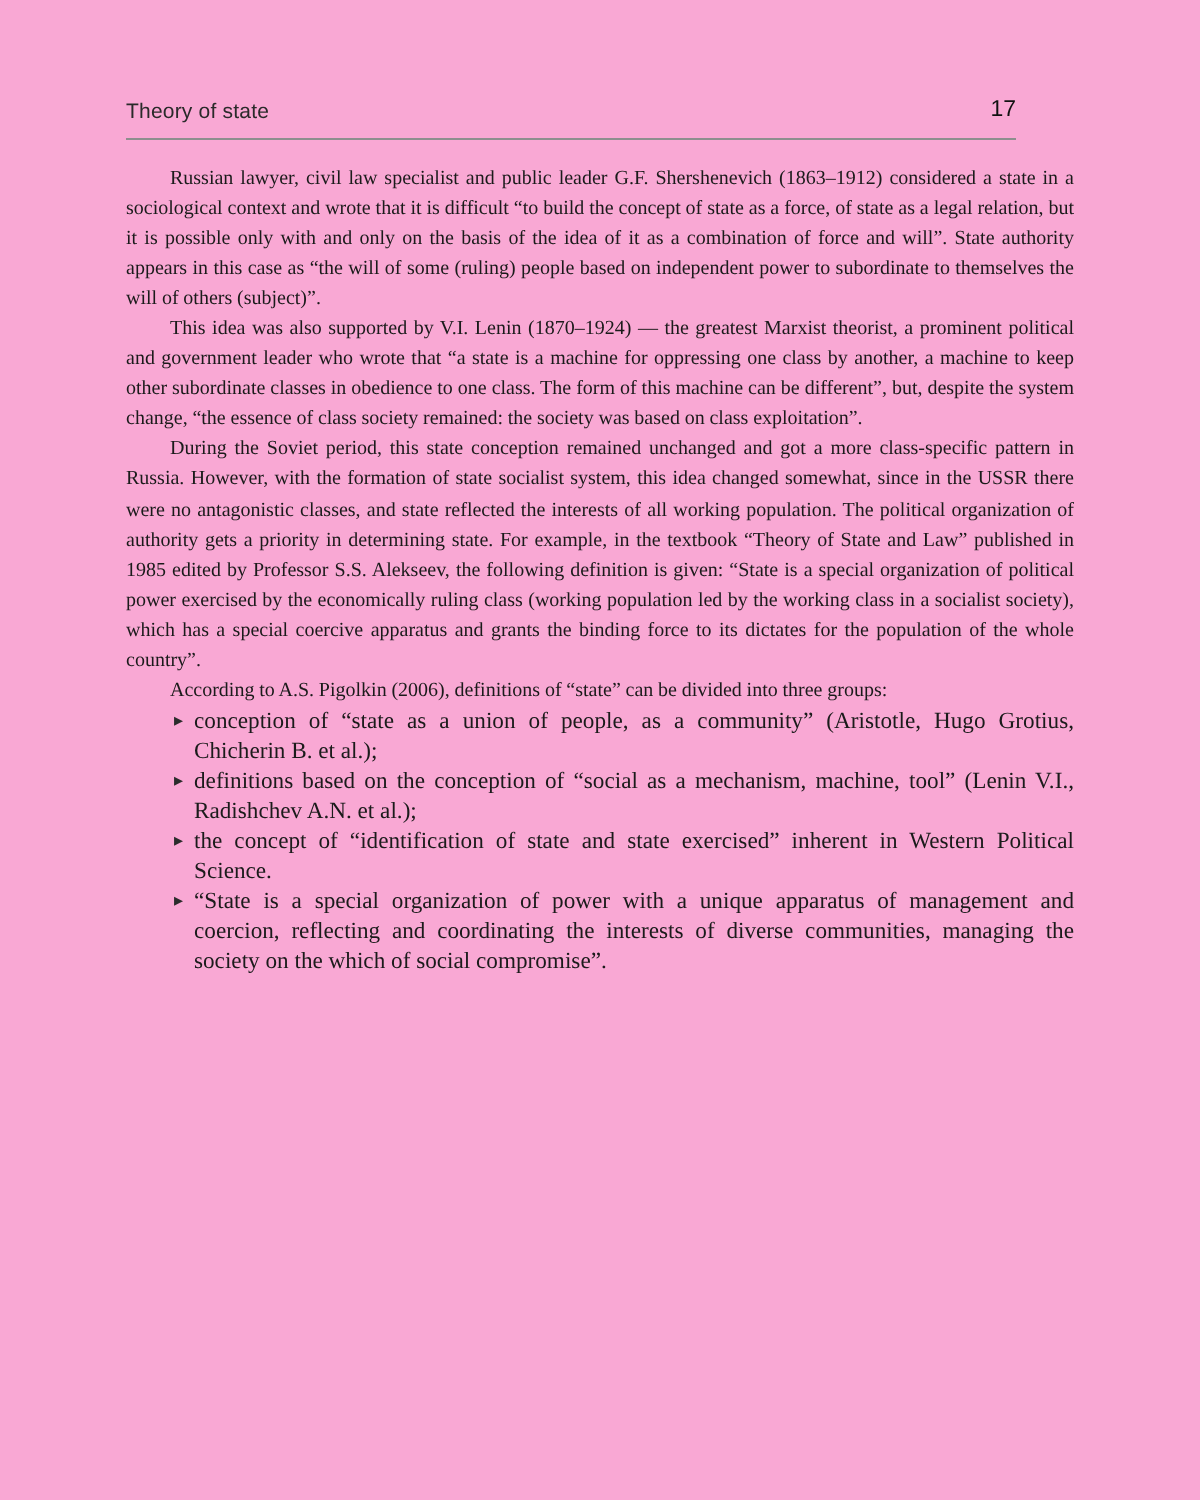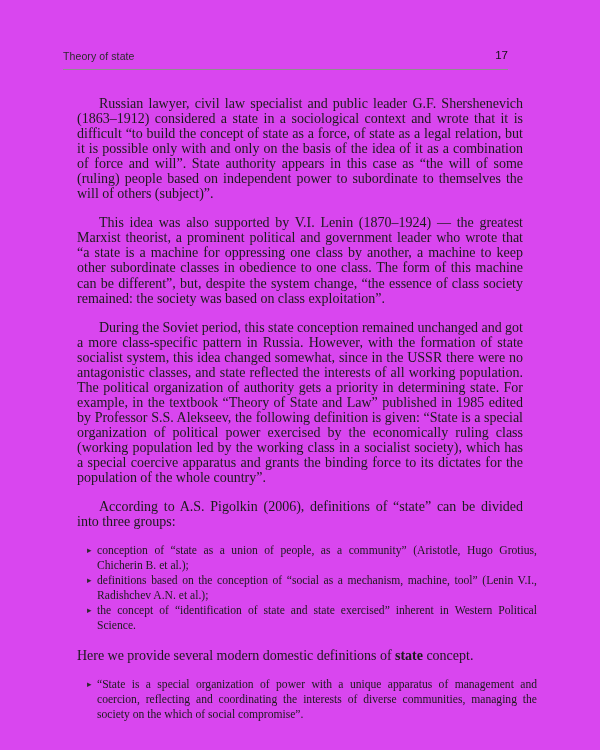--- a/index.html
+++ b/index.html
@@ -16,21 +16,21 @@
     color: #1b1b1b;
     -webkit-font-smoothing: antialiased;
   }
 
   .page {
     position: absolute;
     left: 0;
     top: 0;
     width: 600px;
     height: 750px;
-    background: #d946ef;
+    background: #f9a8d4;
   }
 
   
   .running-head {
     position: absolute;
     left: 63px;
     top: 48px;
     width: 445px;
     height: 22px;
     border-bottom: 1.3px solid #8e8e8e;
@@ -58,24 +58,24 @@
 
   
   .text-column {
     position: absolute;
     left: 63px;
     top: 82px;
     width: 474px;
   }
 
   p.para {
-    margin: 14px;
+    margin: 0;
     text-align: justify;
     text-justify: inter-word;
-    font-size: 14px;
+    font-size: 10px;
     line-height: 15.05px;
     text-indent: 22px;
     hyphens: manual;
     word-spacing: -0.1px;
   }
   p.para.no-indent {
     text-indent: 0;
   }
 
   
@@ -135,21 +135,20 @@
       <li>
         <span class="bullet-marker">▸</span>
         <span class="bullet-text">definitions based on the conception of “social as a mechanism, machine, tool” (Lenin V.I., Radishchev A.N. et al.);</span>
       </li>
       <li>
         <span class="bullet-marker">▸</span>
         <span class="bullet-text">the concept of “identification of state and state exercised” inherent in Western Political Science.</span>
       </li>
     </ul>
 
-    <p class="para no-indent"><span>Here we provide several modern domestic definitions of </span><b class="emph">state</b><span> concept.</span></p>
 
     <ul class="bullets">
       <li>
         <span class="bullet-marker">▸</span>
         <span class="bullet-text">“State is a special organization of power with a unique apparatus of management and coercion, reflecting and coordinating the interests of diverse communities, managing the society on the which of social compromise”.</span>
       </li>
     </ul>
 
   </div>
 </div>

